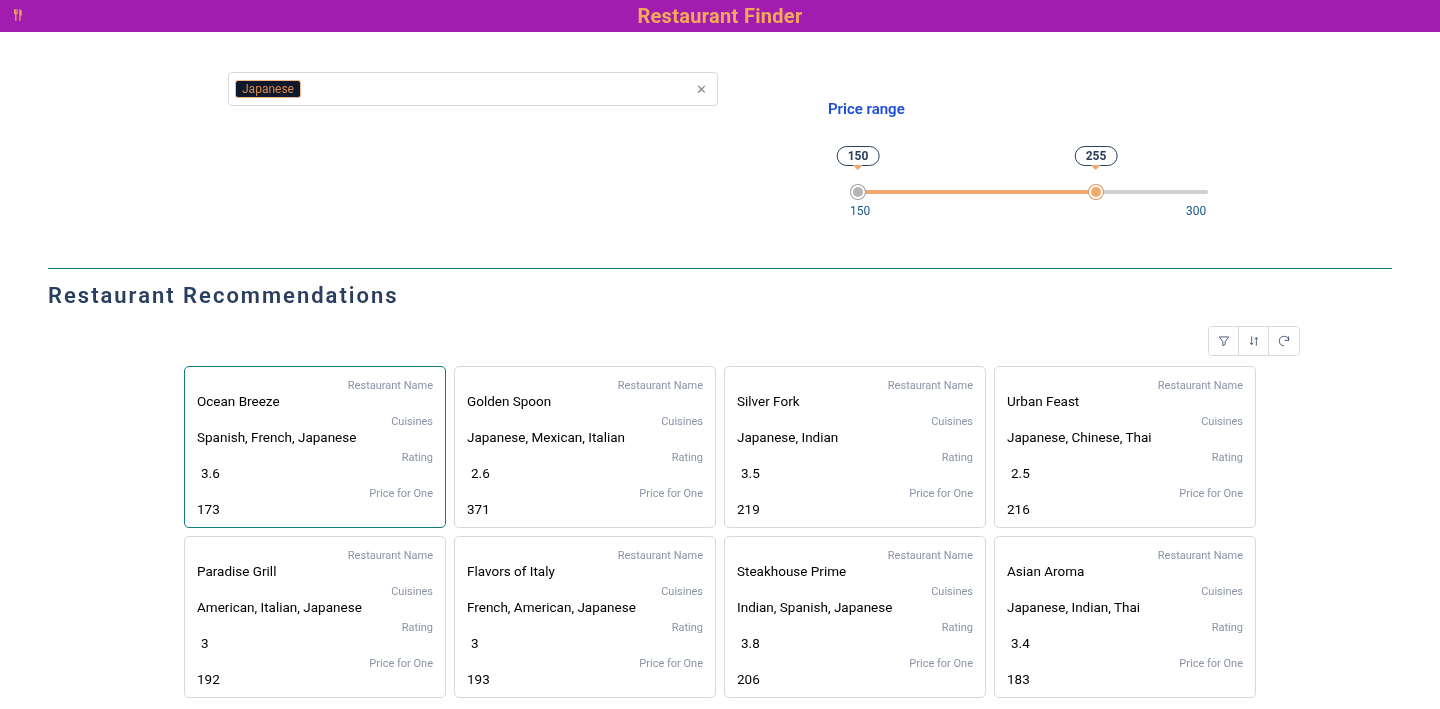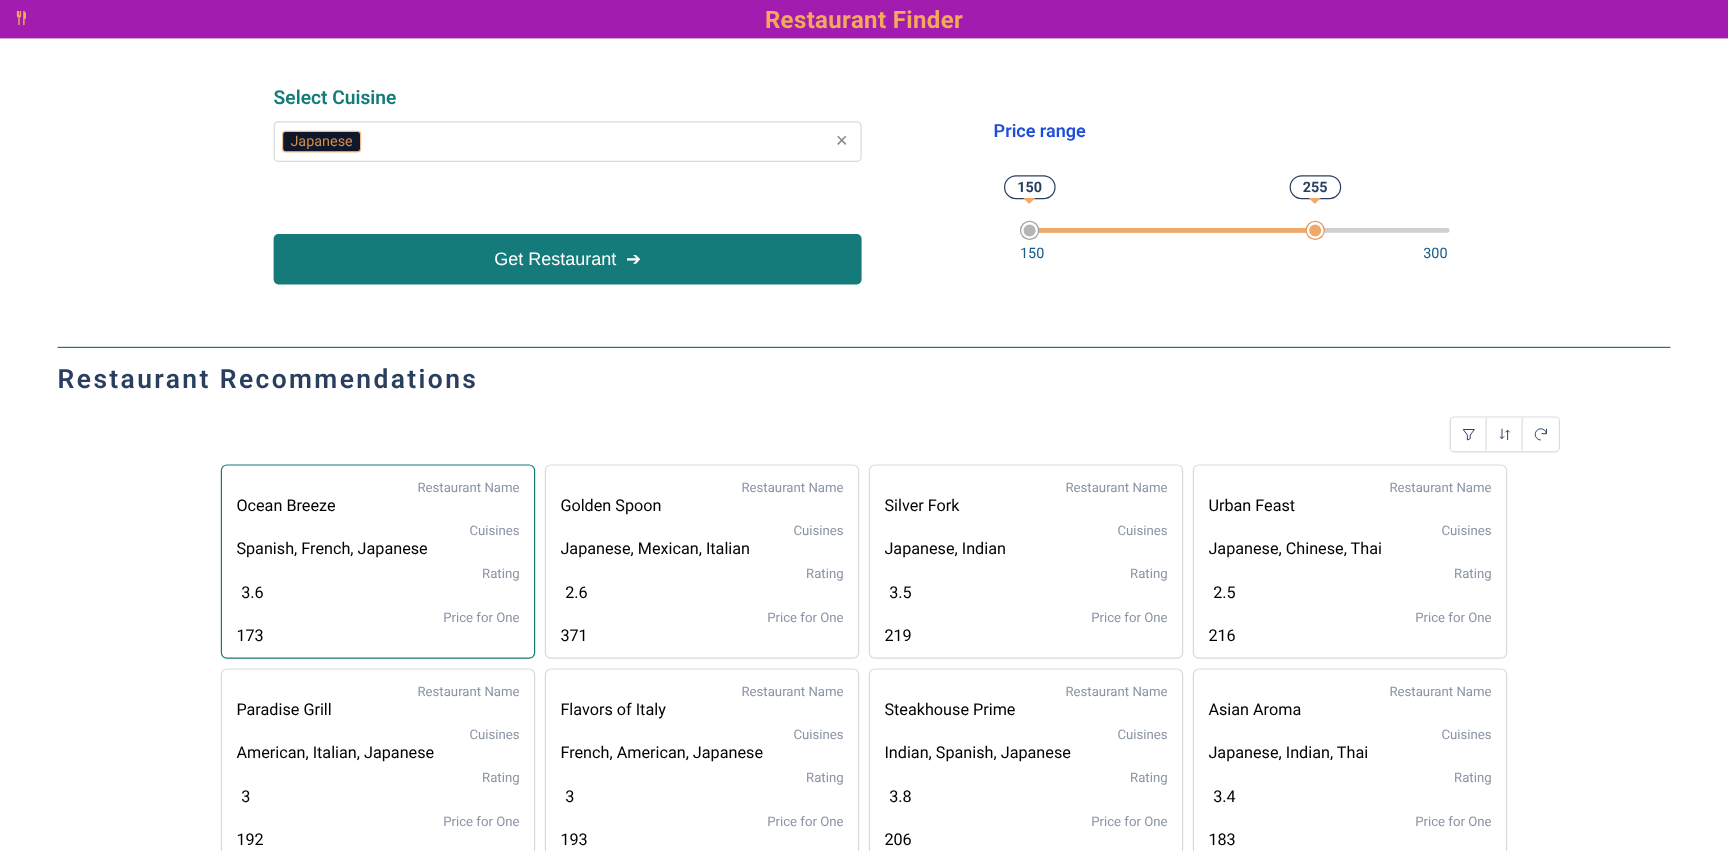--- a/index.html
+++ b/index.html
@@ -241,31 +241,26 @@
         <path d="M7 2v7c0 1.1.9 2 2 2v11h2V11c1.1 0 2-.9 2-2V2h-2v6h-1V2h-2v6H9V2H7zm9 0v20h2v-9h2V6c0-2.2-1.8-4-4-4z"></path>
       </svg>
   </span>
   <span class="title">Restaurant Finder</span>
 </div>
 
 <div class="content">
 
   <div class="top-row">
     <div class="cuisine-col">
-      <div class="cuisine-label">Select Cuisine</div>
       <div class="select-box">
         <span class="chip">
           <span>Japanese</span>
         </span>
         <span class="clear-x">✕</span>
       </div>
-      <button class="get-btn">
-        <span>Get Restaurant</span>
-        <span class="arrow">➔</span>
-      </button>
     </div>
 
     <div class="price-col">
       <div class="price-label">Price range</div>
       <div class="slider-wrap" id="slider">
         <div class="slider-track"></div>
         <div class="slider-fill" id="slider-fill" style="left: 30px; width: 238px;"></div>
         <div class="handle-tooltip" id="tt-low" style="left: 30px;">150</div>
         <div class="handle-tooltip" id="tt-high" style="left: 268px;">255</div>
         <div class="slider-handle inactive" id="h-low" style="left: 30px;"></div>

